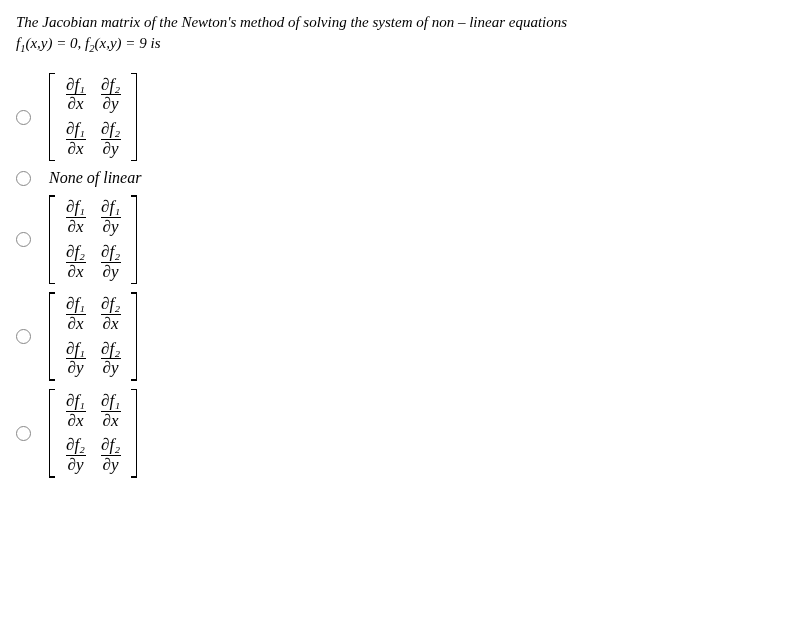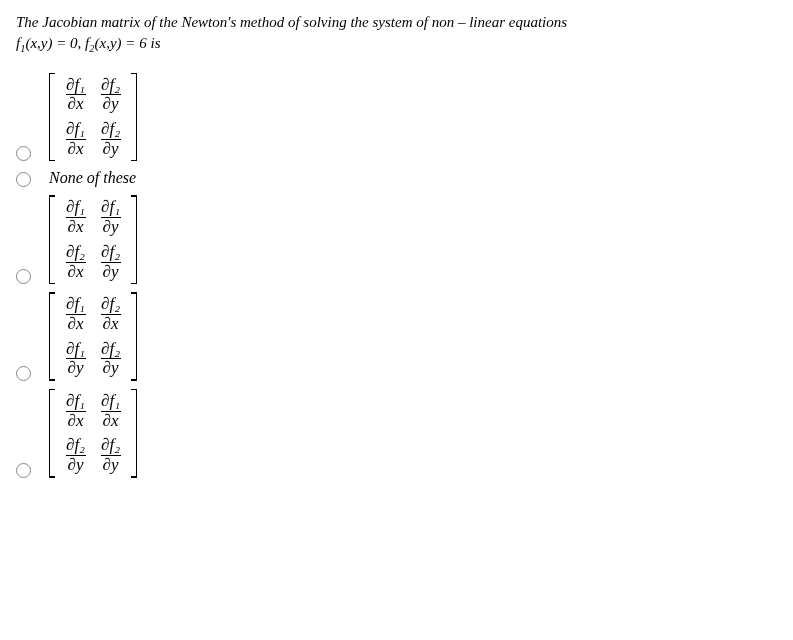--- a/index.html
+++ b/index.html
@@ -16,21 +16,21 @@
     .question-text {
       font-style: italic;
       margin-bottom: 16px;
       line-height: 1.4;
     }
     .options {
       margin-top: 6px;
     }
     .option {
       display: flex;
-      align-items: flex-end;
+      align-items: center;
       margin-bottom: 8px;
     }
     .radio {
       width: 13px;
       height: 13px;
       border: 1px solid #888;
       border-radius: 50%;
       margin-right: 18px;
       flex-shrink: 0;
       background: #fff;
@@ -99,21 +99,21 @@
     .sub-q {
       font-size: 0.7em;
       vertical-align: sub;
     }
   </style>
 </head>
 <body>
 
 <div class="question-text">
   <span>The Jacobian matrix of the Newton's method of solving the system of non</span><span> – </span><span>linear equations</span><br>
-  <span>f</span><span class="sub-q">1</span><span>(x,y) = 0,  </span><span>f</span><span class="sub-q">2</span><span>(x,y) = 6  is</span>
+  <span>f</span><span class="sub-q">1</span><span>(x,y) = 0,  </span><span>f</span><span class="sub-q">2</span><span>(x,y) = 9  is</span>
 </div>
 
 <div class="options">
 
   <div class="option">
     <div class="radio"></div>
     <div class="option-content">
       <div class="matrix-wrap">
         <div class="bracket bracket-left"></div>
         <div class="matrix">
@@ -134,21 +134,21 @@
               <span class="den">∂y</span>
             </div>
         </div>
         <div class="bracket bracket-right"></div>
       </div>
     </div>
   </div>
 
   <div class="option">
     <div class="radio"></div>
-    <div class="option-content text-option">None of these</div>
+    <div class="option-content text-option">None of linear</div>
   </div>
 
   <div class="option">
     <div class="radio"></div>
     <div class="option-content">
       <div class="matrix-wrap">
         <div class="bracket bracket-left"></div>
         <div class="matrix">
           <div class="frac">
               <span class="num">∂f₁</span>

